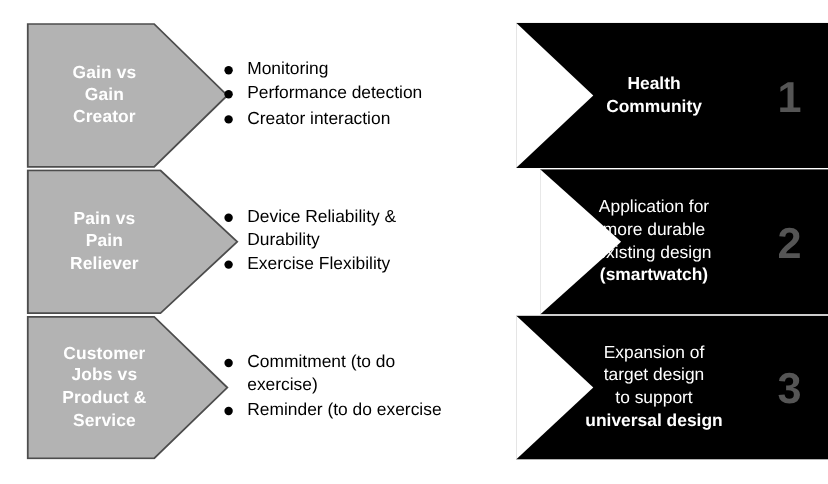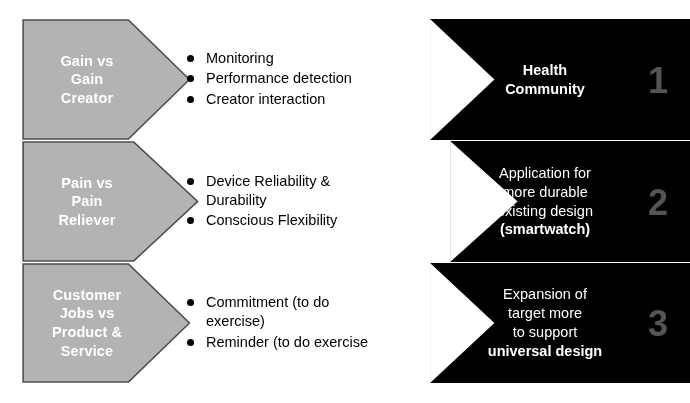--- a/index.html
+++ b/index.html
@@ -173,21 +173,21 @@
       <polygon points="368,0 368,121 300,121 300,0" fill="#ffffff"></polygon>
       <polygon points="368,0 426,60.5 368,121" fill="#ffffff"></polygon>
       <polygon points="1,1 96,1 151,60.5 96,120 1,120" fill="#b3b3b3" stroke="#4d4d4d" stroke-width="1.4"></polygon>
     </svg>
     <div class="chev-label">
       <span>Pain vs<br>Pain<br>Reliever</span>
     </div>
     <div class="bullets">
       <ul>
         <li>Device Reliability &amp; Durability</li>
-        <li>Conscious Flexibility</li>
+        <li>Exercise Flexibility</li>
       </ul>
     </div>
     <div class="outcome">
       <span class="line">Application for</span>
       <span class="line">more durable</span>
       <span class="line">existing design</span>
       <span class="line bold">(smartwatch)</span>
     </div>
   </div>
 
@@ -203,21 +203,21 @@
       <span>Customer<br>Jobs vs<br>Product &amp;<br>Service</span>
     </div>
     <div class="bullets">
       <ul>
         <li>Commitment (to do exercise)</li>
         <li>Reminder (to do exercise</li>
       </ul>
     </div>
     <div class="outcome">
       <span class="line">Expansion of</span>
-      <span class="line">target more</span>
+      <span class="line">target design</span>
       <span class="line">to support</span>
       <span class="line bold">universal design</span>
     </div>
   </div>
 
   <div class="step-number" id="num-0">1</div>
   <div class="step-number" id="num-1">2</div>
   <div class="step-number" id="num-2">3</div>
 
 </div>

